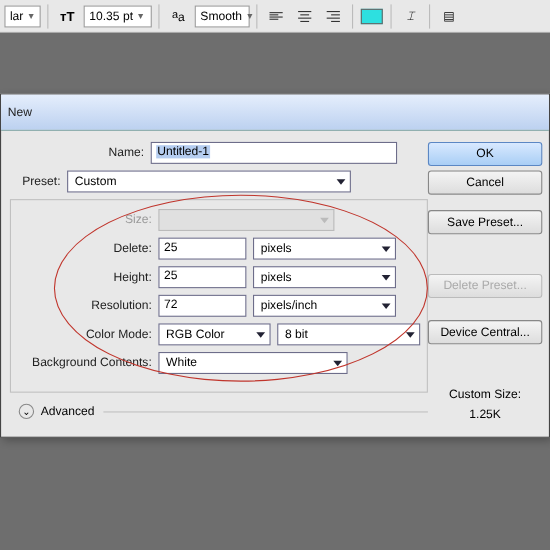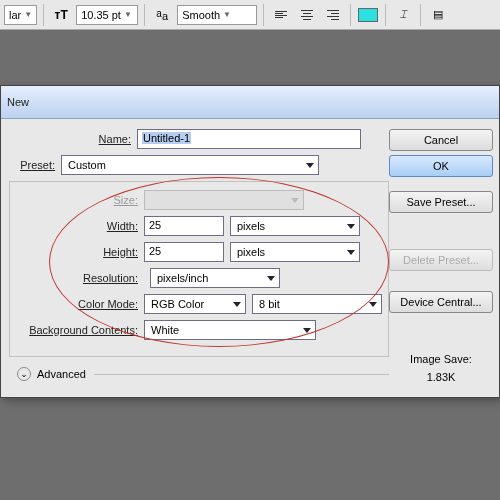--- a/index.html
+++ b/index.html
@@ -14,21 +14,21 @@
 .cyan-swatch { width: 20px; height: 14px; background: #2de0e0; border: 1px solid #666; }
 
 .dialog { position: absolute; left: 0; top: 85px; width: 500px; background: #e8e8e8; border: 1px solid #444; box-shadow: 3px 3px 8px rgba(0,0,0,.3); }
 .titlebar { background: linear-gradient(#e5eefc,#bcd1f0); height: 22px; display: flex; align-items: center; padding: 16px 6px; font-size: 12px; color: #222; border-bottom: 1px solid #8aa; }
 
 .content { display: flex; padding: 10px 6px 14px 8px; position: relative; }
 .left { flex: 1; }
 .right { width: 105px; display: flex; flex-direction: column; gap: 4px; align-items: stretch; }
 
 .row { display: flex; align-items: center; margin-bottom: 6px; }
-.label { text-align: right; width: 128px; padding-right: 6px; color: #222; text-decoration: underline; }
+.label { text-align: right; width: 128px; padding-right: 6px; color: #222; }
 .label.dim { color: #9a9a9a; }
 .field { border: 1px solid #6d6d8a; background: #fff; height: 20px; padding: 2px 4px; }
 .sel-text { background: #b5cdf0; padding: 0 1px; }
 .combo { display: flex; align-items: center; justify-content: space-between; border: 1px solid #6d6d8a; background: #fff; height: 20px; padding: 2px 4px 2px 6px; }
 .combo .arr { width: 0; height: 0; border-left: 4px solid transparent; border-right: 4px solid transparent; border-top: 5px solid #223; }
 .combo.disabled { background: #e0e0e0; border-color: #bbb; color: #aaa; }
 
 .btn { background: linear-gradient(#f4f4f4,#ddd); border: 1px solid #888; border-radius: 3px; height: 22px; display: flex; align-items: center; justify-content: center; cursor: pointer; }
 .btn.primary { background: linear-gradient(#d8e9ff,#a9cef5); border-color: #5b87c4; }
 .btn.disabled { color: #aaa; border-color: #bbb; margin-top: 32px; }
@@ -59,21 +59,21 @@
       <span class="tb-icon-text">тT</span>
     </div>
   <div class="tb-dropdown" style="width:62px">
     <span>10.35 pt</span>
     <span class="arrow">▼</span>
   </div>
   <div class="toolbar-sep"></div>
   <div class="tb-btn">
       <span style="font-size:10px">a<sub>a</sub></span>
     </div>
-  <div class="tb-dropdown" style="width:80px">
+  <div class="tb-dropdown" style="width:50px">
     <span>Smooth</span>
     <span class="arrow">▼</span>
   </div>
   <div class="toolbar-sep"></div>
   <div class="tb-btn align-icon">
       <div>
         <span></span>
         <span style="width:8px"></span>
         <span></span>
         <span style="width:8px"></span>
@@ -130,39 +130,40 @@
       </div>
       <div class="group">
         <div class="row">
           <div class="label dim">Size:</div>
           <div class="combo disabled" style="width:160px">
             <span></span>
               <div class="arr" style="border-top-color:#bbb"></div>
           </div>
         </div>
         <div class="row">
-          <div class="label">Width:</div>
+          <div class="label">Delete:</div>
           <div class="field" style="width:80px"><span>25</span></div>
           <div style="width:6px"></div>
           <div class="combo" style="width:130px">
               <span>pixels</span>
               <div class="arr"></div>
             </div>
         </div>
         <div class="row">
           <div class="label">Height:</div>
           <div class="field" style="width:80px"><span>25</span></div>
           <div style="width:6px"></div>
           <div class="combo" style="width:130px">
               <span>pixels</span>
               <div class="arr"></div>
             </div>
         </div>
         <div class="row">
           <div class="label">Resolution:</div>
+          <div class="field" style="width:80px"><span>72</span></div>
           <div style="width:6px"></div>
           <div class="combo" style="width:130px">
               <span>pixels/inch</span>
               <div class="arr"></div>
             </div>
         </div>
         <div class="row">
           <div class="label">Color Mode:</div>
           <div class="combo" style="width:102px">
               <span>RGB Color</span>
@@ -182,37 +183,37 @@
             </div>
         </div>
       </div>
       <div class="adv-row">
         <div class="chev">⌄</div>
         <span>Advanced</span>
         <div class="adv-line"></div>
       </div>
     </div>
     <div class="right">
+      <div class="btn primary">
+          <span>OK</span>
+        </div>
       <div class="btn">
           <span>Cancel</span>
-        </div>
-      <div class="btn primary">
-          <span>OK</span>
         </div>
       <div style="height:6px"></div>
       <div class="btn">
           <span>Save Preset...</span>
         </div>
       <div class="btn disabled">
           <span>Delete Preset...</span>
         </div>
       <div style="height:12px"></div>
       <div class="btn">
           <span>Device Central...</span>
         </div>
       <div class="image-size">
-        <div>Image Save:</div>
-        <div class="v">1.83K</div>
+        <div>Custom Size:</div>
+        <div class="v">1.25K</div>
       </div>
     </div>
     <div class="ellipse"></div>
   </div>
 </div>
 
 </body></html>

